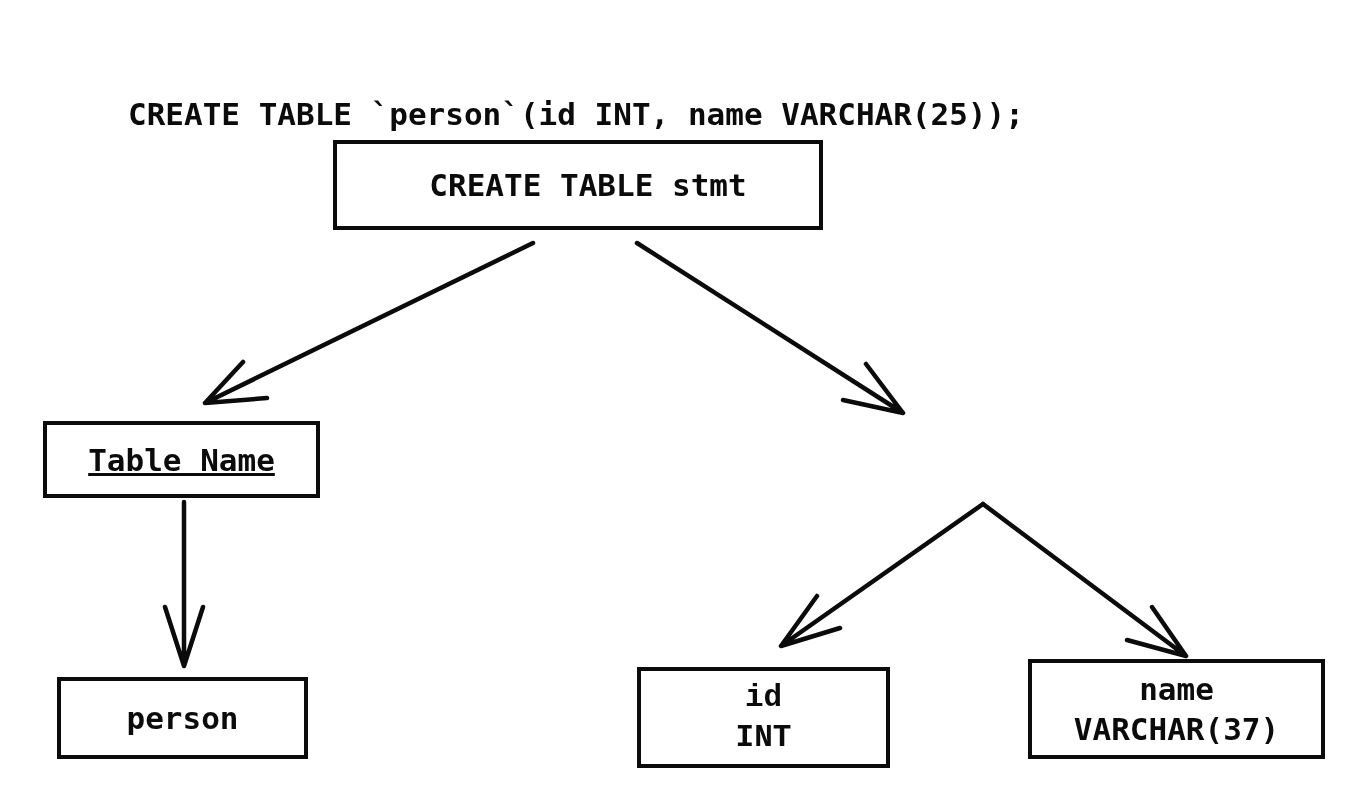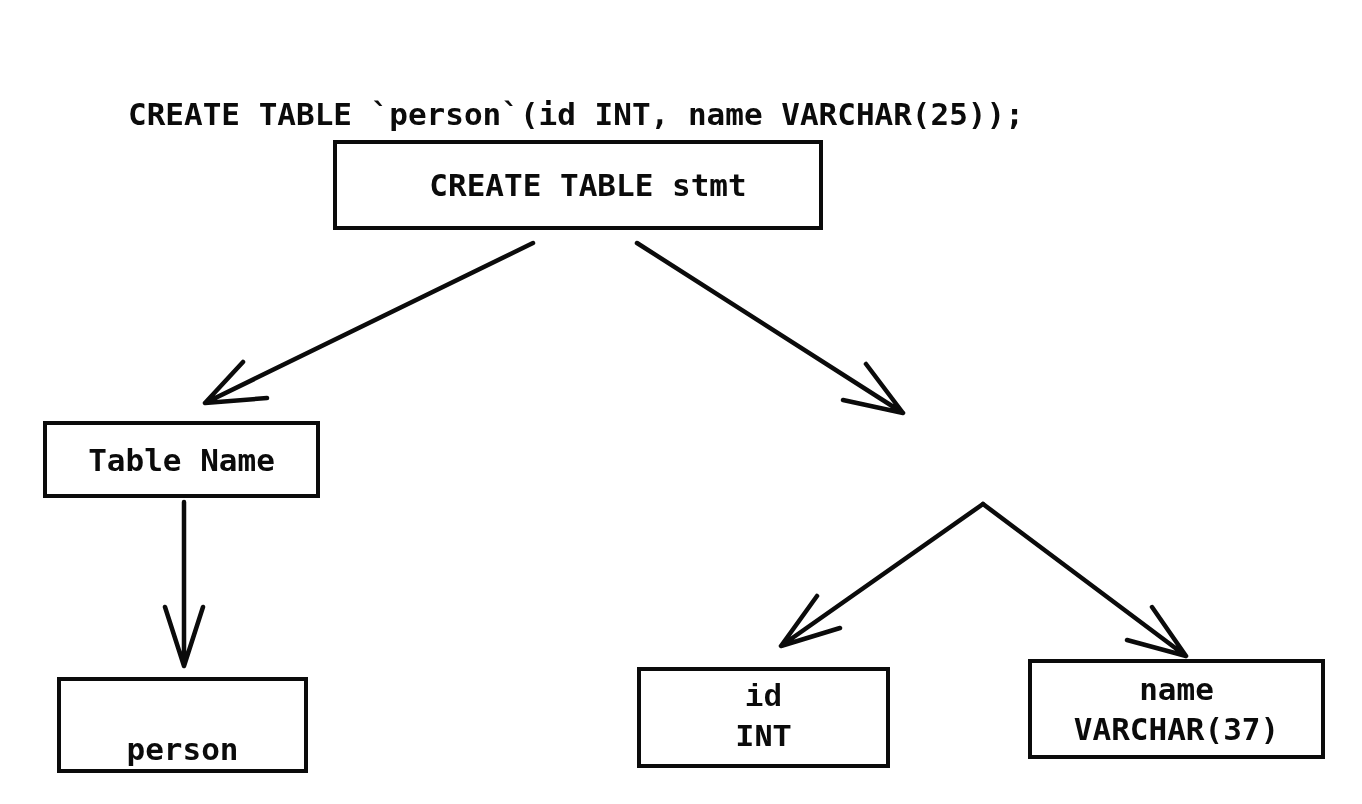--- a/index.html
+++ b/index.html
@@ -46,23 +46,23 @@
     align-items: center;
     justify-content: center;
     font-size: 31px;
     font-weight: bold;
     color: #0b0b0b;
     line-height: 40px;
     text-align: center;
     white-space: pre;
   }
   .node-root      { left: 333px;  top: 140px; width: 490px; height: 90px; padding-left: 20px;  }
-  .node-tablename { left: 43px;   top: 421px; width: 277px; height: 77px;  }
+  .node-tablename { left: 43px;   top: 421px; width: 277px; height: 77px; text-decoration: underline;  }
   .node-columns   { left: 853px;  top: 429px; width: 276px; height: 75px;  }
-  .node-person    { left: 57px;   top: 677px; width: 251px; height: 96px; justify-content: flex-end;  }
+  .node-person    { left: 57px;   top: 677px; width: 251px; height: 82px;  }
   .node-idcol     { left: 637px;  top: 667px; width: 253px; height: 101px; font-family: Liberation Mono, monospace; }
   .node-namecol   { left: 1028px; top: 659px; width: 297px; height: 100px; }
 </style>
 </head>
 <body>
 
 <div class="stage">
 
   <div class="code-line">CREATE TABLE `person`(id INT, name VARCHAR(25));</div>
 

